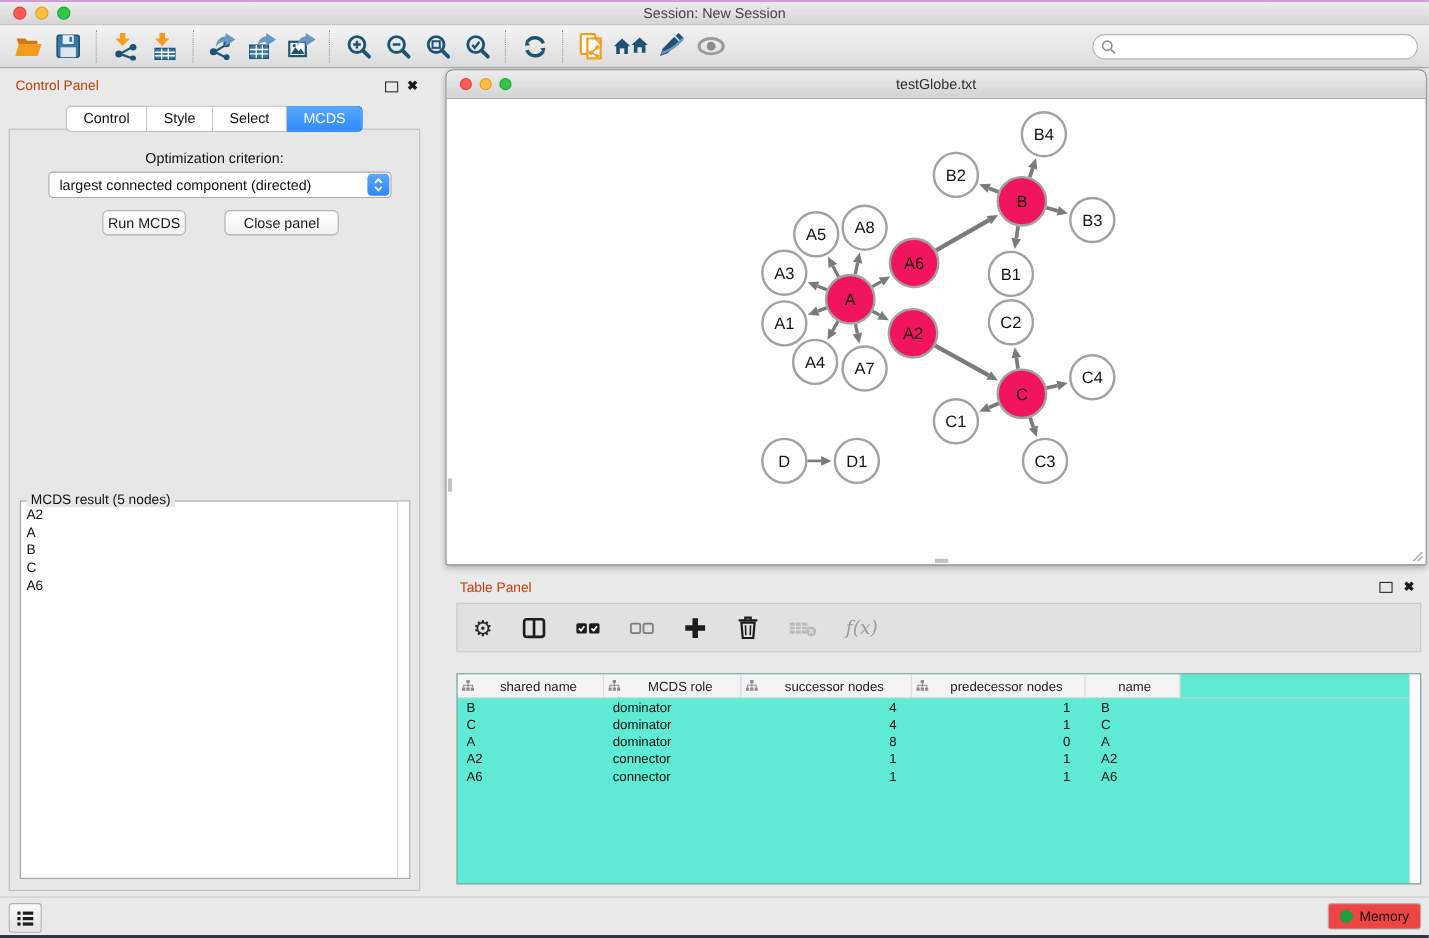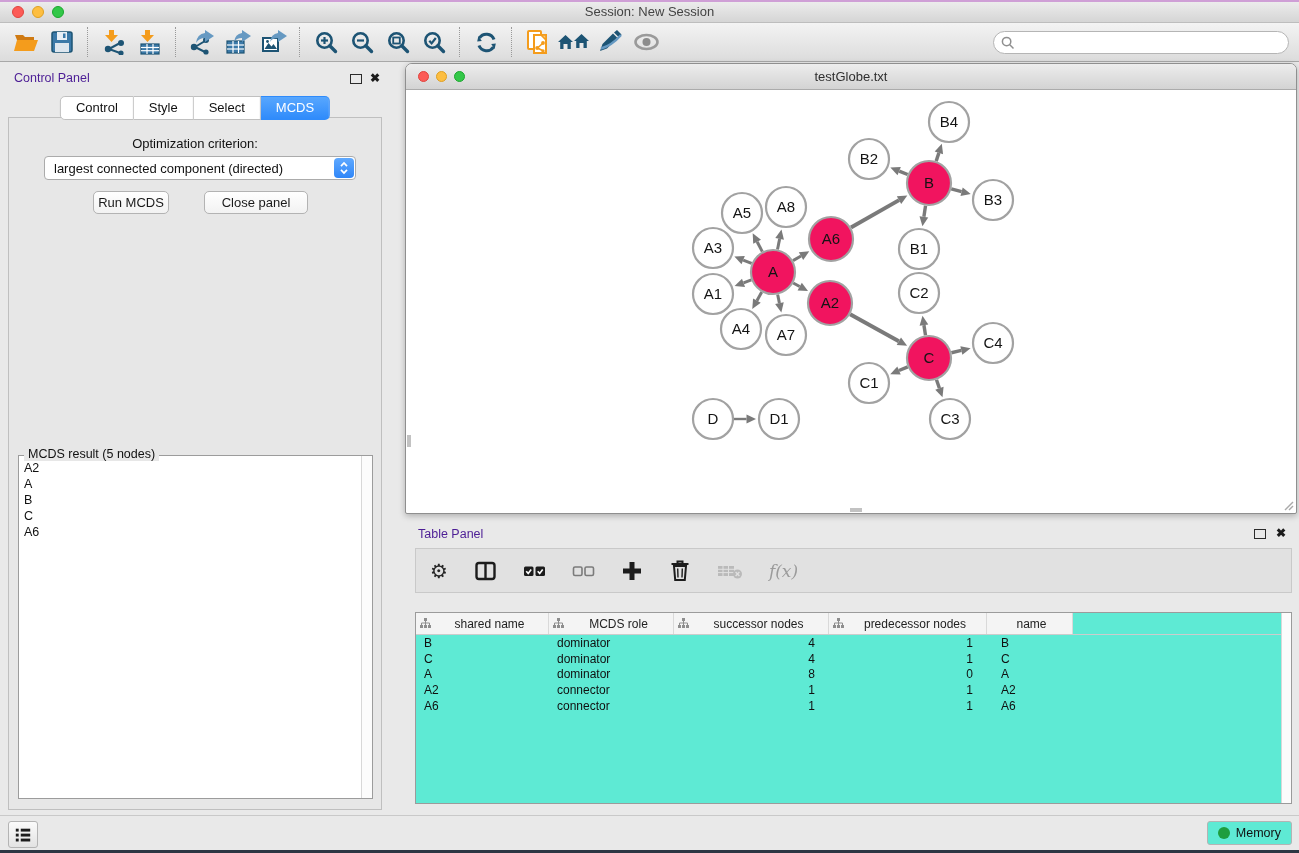--- a/index.html
+++ b/index.html
@@ -23,21 +23,21 @@
     background:linear-gradient(#f3f3f3,#dcdcdc);border-bottom:1px solid #a8a8a8;
     display:flex;align-items:center;padding-left:8px;box-sizing:border-box;}
   .tb{width:36px;height:32px;display:flex;align-items:center;justify-content:center;flex:0 0 auto;}
   .sep{width:1px;height:30px;border-left:1px dotted #999;margin:0 7px;flex:0 0 auto;}
   .searchbox{position:absolute;right:10px;top:8px;width:296px;height:23px;background:#fff;
     border:1px solid #b5b5b5;border-radius:12px;display:flex;align-items:center;box-sizing:border-box;}
   .searchbox svg{margin-left:7px;}
   .searchbox input{border:none;outline:none;background:transparent;flex:1;font-size:12px;
     font-family:"Liberation Sans",sans-serif;padding:0 8px 0 4px;}
   
-  .panel-title{font-size:12.5px;color:#4c1d95;}
+  .panel-title{font-size:12.5px;color:#c2410c;}
   .float-icon{width:10px;height:8px;border:1.5px solid #2b2b2b;display:inline-block;}
   .close-icon{font-size:12px;font-weight:bold;color:#1b1b1b;line-height:10px;}
   
   .control-panel{position:absolute;left:0;top:63px;width:390px;height:752px;}
   .cp-title{position:absolute;left:14px;top:8px;}
   .cp-float{position:absolute;right:28px;top:11px;}
   .cp-close{position:absolute;right:10px;top:10px;}
   .segbar{position:absolute;top:33px;left:50%;transform:translateX(-50%);display:flex;z-index:3;}
   .seg{height:22px;line-height:22px;padding:0 15px;background:#fff;border:1px solid #c0c0c0;
     border-left:none;font-size:13px;color:#111;}
@@ -99,21 +99,21 @@
   .table-scroll{position:absolute;right:0;top:0;bottom:0;width:9px;background:#fcfcfc;
     border-left:1px solid #d8d8d8;}
   .tp-tabs{position:absolute;bottom:3px;left:50%;transform:translateX(-50%);display:flex;}
   
   .statusbar{position:absolute;left:0;top:815px;width:100%;height:35px;background:#e9e9e9;
     border-top:1px solid #c9c9c9;}
   .list-btn{position:absolute;left:8px;top:5px;width:30px;height:27px;
     background:linear-gradient(#fbfbfb,#e3e3e3);border:1px solid #b4b4b4;border-radius:3px;
     display:flex;align-items:center;justify-content:center;box-sizing:border-box;}
   .memory-btn{position:absolute;right:7px;top:5px;height:24px;padding:0 10px;
-    background:#5eead4;border:1px solid #b4b4b4;border-radius:3px;display:flex;align-items:center;
+    background:#ef4444;border:1px solid #b4b4b4;border-radius:3px;display:flex;align-items:center;
     gap:6px;box-sizing:border-box;}
   .memory-dot{width:12px;height:12px;border-radius:50%;background:#1e9e3e;}
   .memory-label{font-size:12.5px;color:#111;}
 </style>
 </head>
 <body>
 
 <div id="app">
   <div class="strip-top"></div>
 

